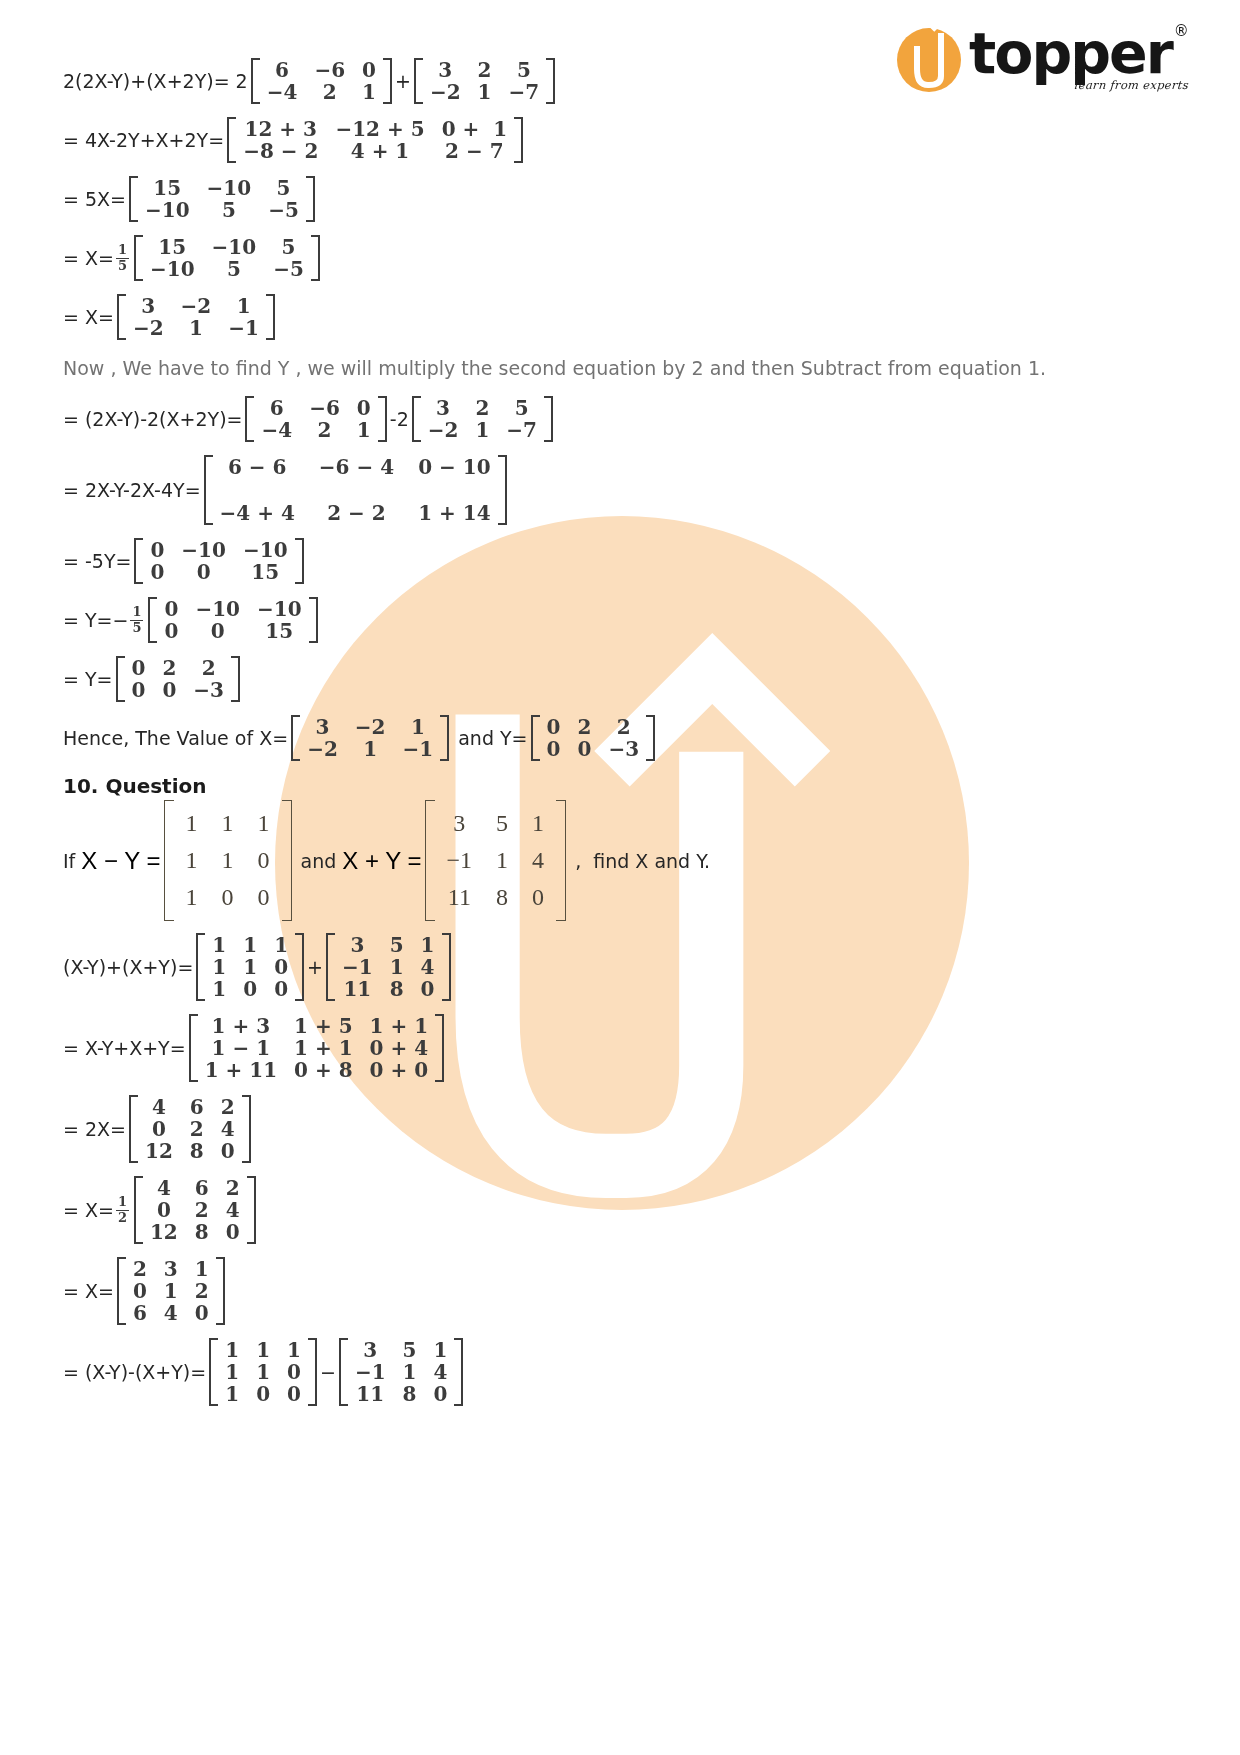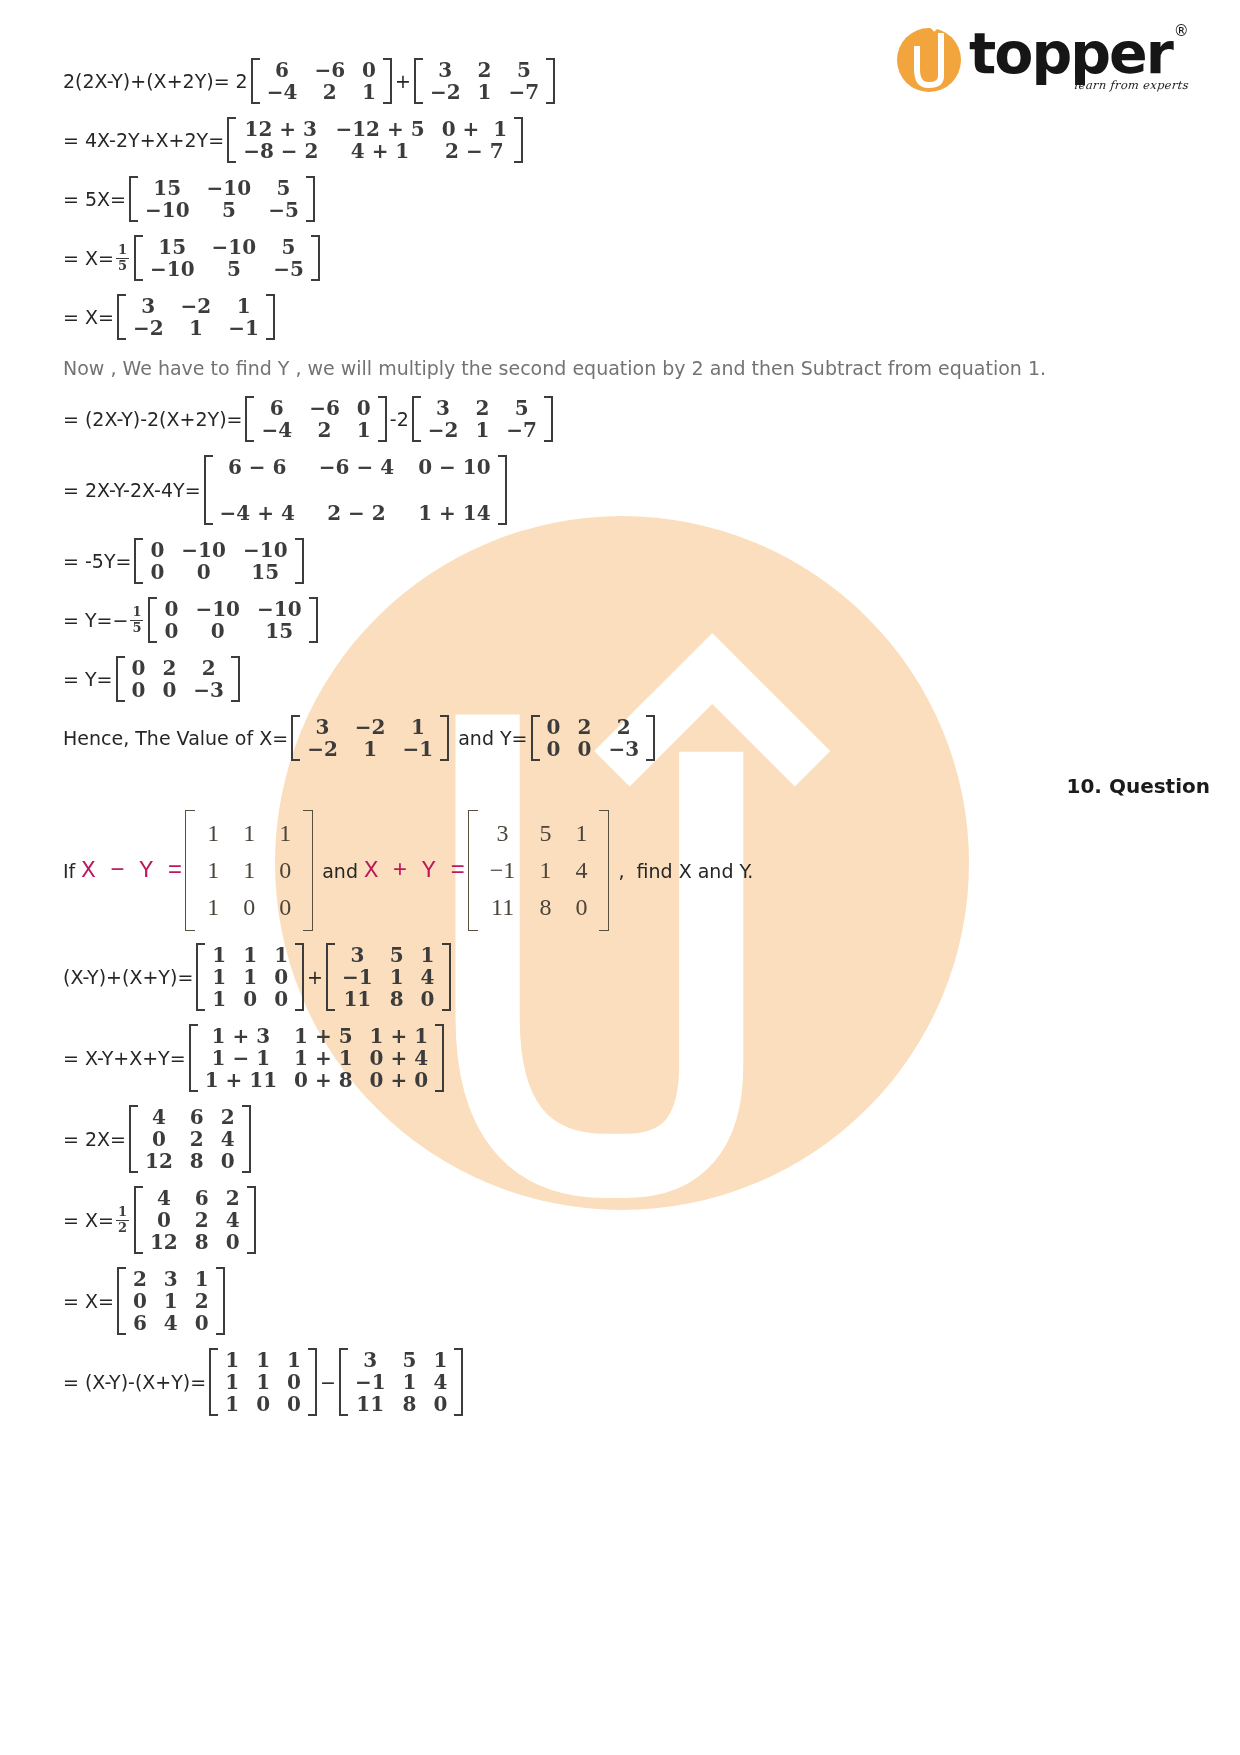--- a/index.html
+++ b/index.html
@@ -17,23 +17,23 @@
   .brand{font-size:57px;font-weight:700;letter-spacing:-2px;color:#161616;margin-top:8px;line-height:0.95;}
   .reg{font-size:15px;font-weight:400;color:#161616;margin-top:6px;margin-left:2px;}
   .tagline{font-family:"DejaVu Serif",serif;font-style:italic;font-size:11.5px;color:#1d1d1d;
            text-align:right;margin-top:-2px;letter-spacing:.3px;transform:skewX(-6deg);}
 
   
   .content{position:relative;z-index:1;padding:58px 30px 0 63px;}
   .eq{display:flex;align-items:center;margin:0 0 13px 0;font-size:19px;flex-wrap:nowrap;}
   .eq.q{margin-bottom:12px;}
   .t{white-space:pre;color:#262626;}
-  .ts{white-space:pre;font-family:Liberation Mono, monospace;font-size:24px;color:#be185d;}
+  .ts{white-space:pre;font-family:Liberation Sans, sans-serif;font-size:24px;color:#000000;}
   .para{font-size:19px;margin:17px 0;color:#737373;}
-  .h{font-size:20px;font-weight:700;margin:12px 0;color:#1b1b1b;text-align:right;}
+  .h{font-size:20px;font-weight:700;margin:2px 0;color:#1b1b1b;}
 
   
   .mat{display:inline-flex;align-items:stretch;margin:0 3px;}
   .br{width:7px;flex:none;}
   .br.l{border-left:2.5px solid #3c3c3c;border-top:2.5px solid #3c3c3c;border-bottom:2.5px solid #3c3c3c;}
   .br.r{border-right:2.5px solid #3c3c3c;border-top:2.5px solid #3c3c3c;border-bottom:2.5px solid #3c3c3c;}
   .cells{display:grid;column-gap:17px;padding:1px 7px;align-items:center;justify-items:center;
          font-family:"DejaVu Serif","Liberation Serif",serif;font-weight:700;font-size:20px;
          line-height:22px;color:#3c3c3c;white-space:pre;}
   

